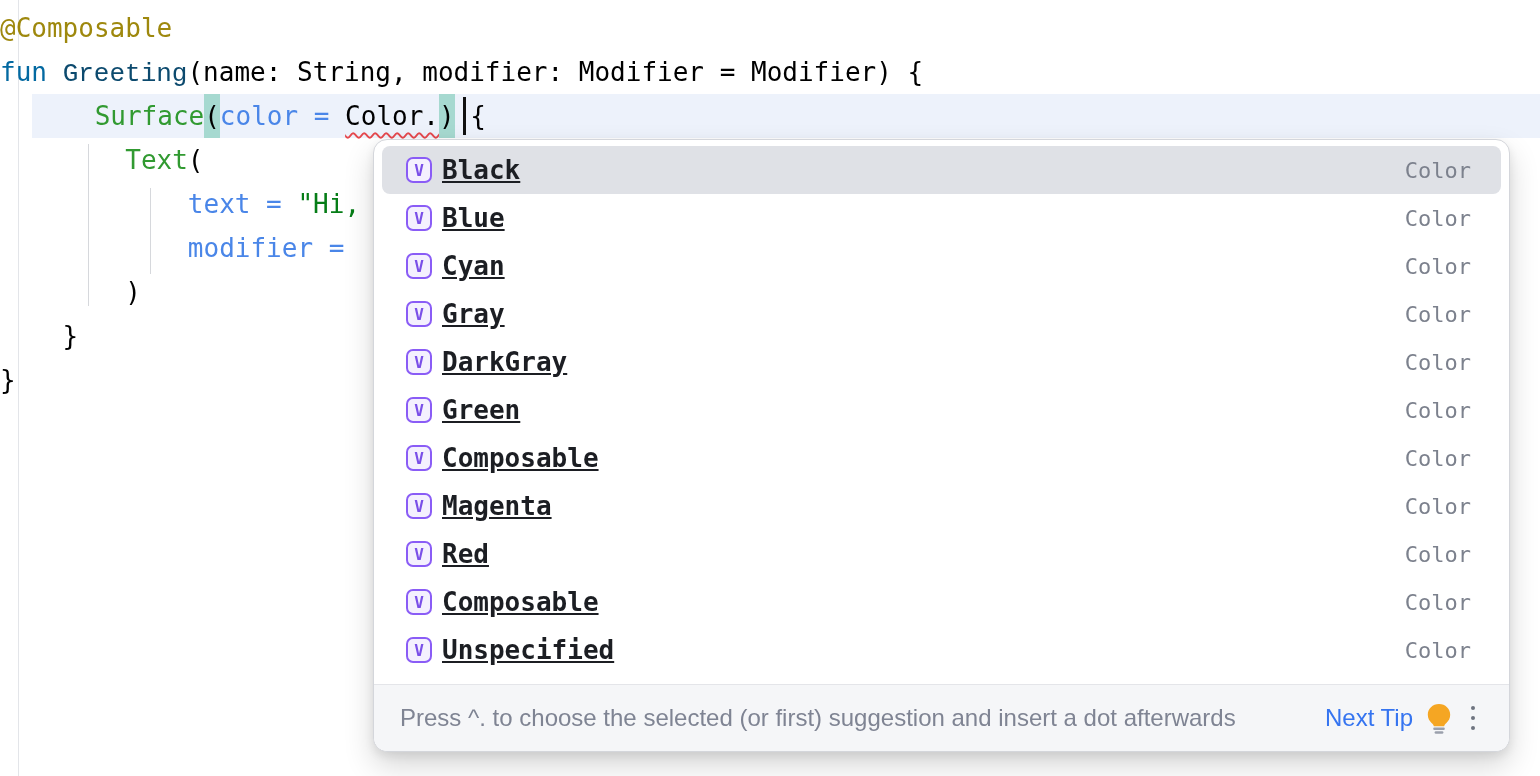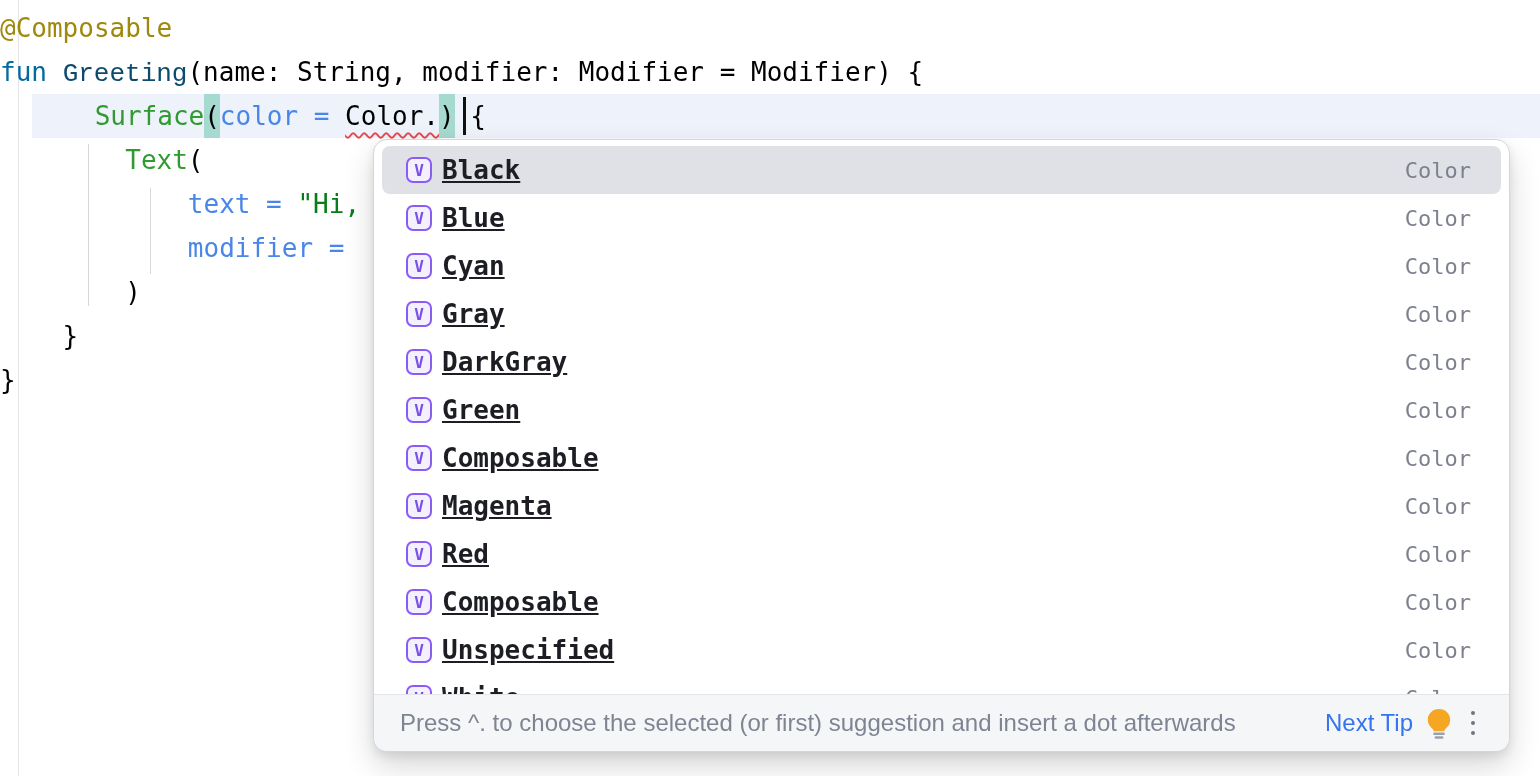--- a/index.html
+++ b/index.html
@@ -46,21 +46,21 @@
                 font-family:"DejaVu Sans Mono", monospace; }
   .popup-item.selected { background:#dfe1e6; }
   .item-icon { width:26px; height:26px; flex:0 0 26px; border:2px solid #8a5cf6;
                border-radius:7px; background:#f4f0fe; color:#7a4fe8;
                display:flex; align-items:center; justify-content:center;
                font-size:16px; font-weight:bold;
                font-family:"DejaVu Sans Mono", monospace; }
   .item-label { margin-left:10px; font-size:26px; font-weight:bold; color:#1c1e23;text-decoration:underline; }
   .item-type  { margin-left:auto; font-size:22px; color:#7c818d; }
 
-  .hint-bar { position:absolute; left:0; right:0; bottom:0; height:57px;
+  .hint-bar { position:absolute; left:0; right:0; bottom:0; height:67px;
               background:#f5f6f8; border-top:1px solid #e4e5e9;
               border-radius:0 0 13px 13px; display:flex; align-items:center;
               padding:0 30px 0 26px; }
   .hint-text { font-size:24px; color:#7f8493; white-space:nowrap; }
   .next-tip  { margin-left:auto; font-size:24px; color:#3574f0; white-space:nowrap;
                cursor:pointer; }
   .bulb { margin-left:12px; flex:0 0 auto; }
   .kebab { margin-left:14px; width:12px; height:30px; display:flex; flex-direction:column;
            align-items:center; justify-content:center; gap:6px; cursor:pointer; }
   .kebab i { width:4px; height:4px; border-radius:50%; background:#6e7480; display:block; }

